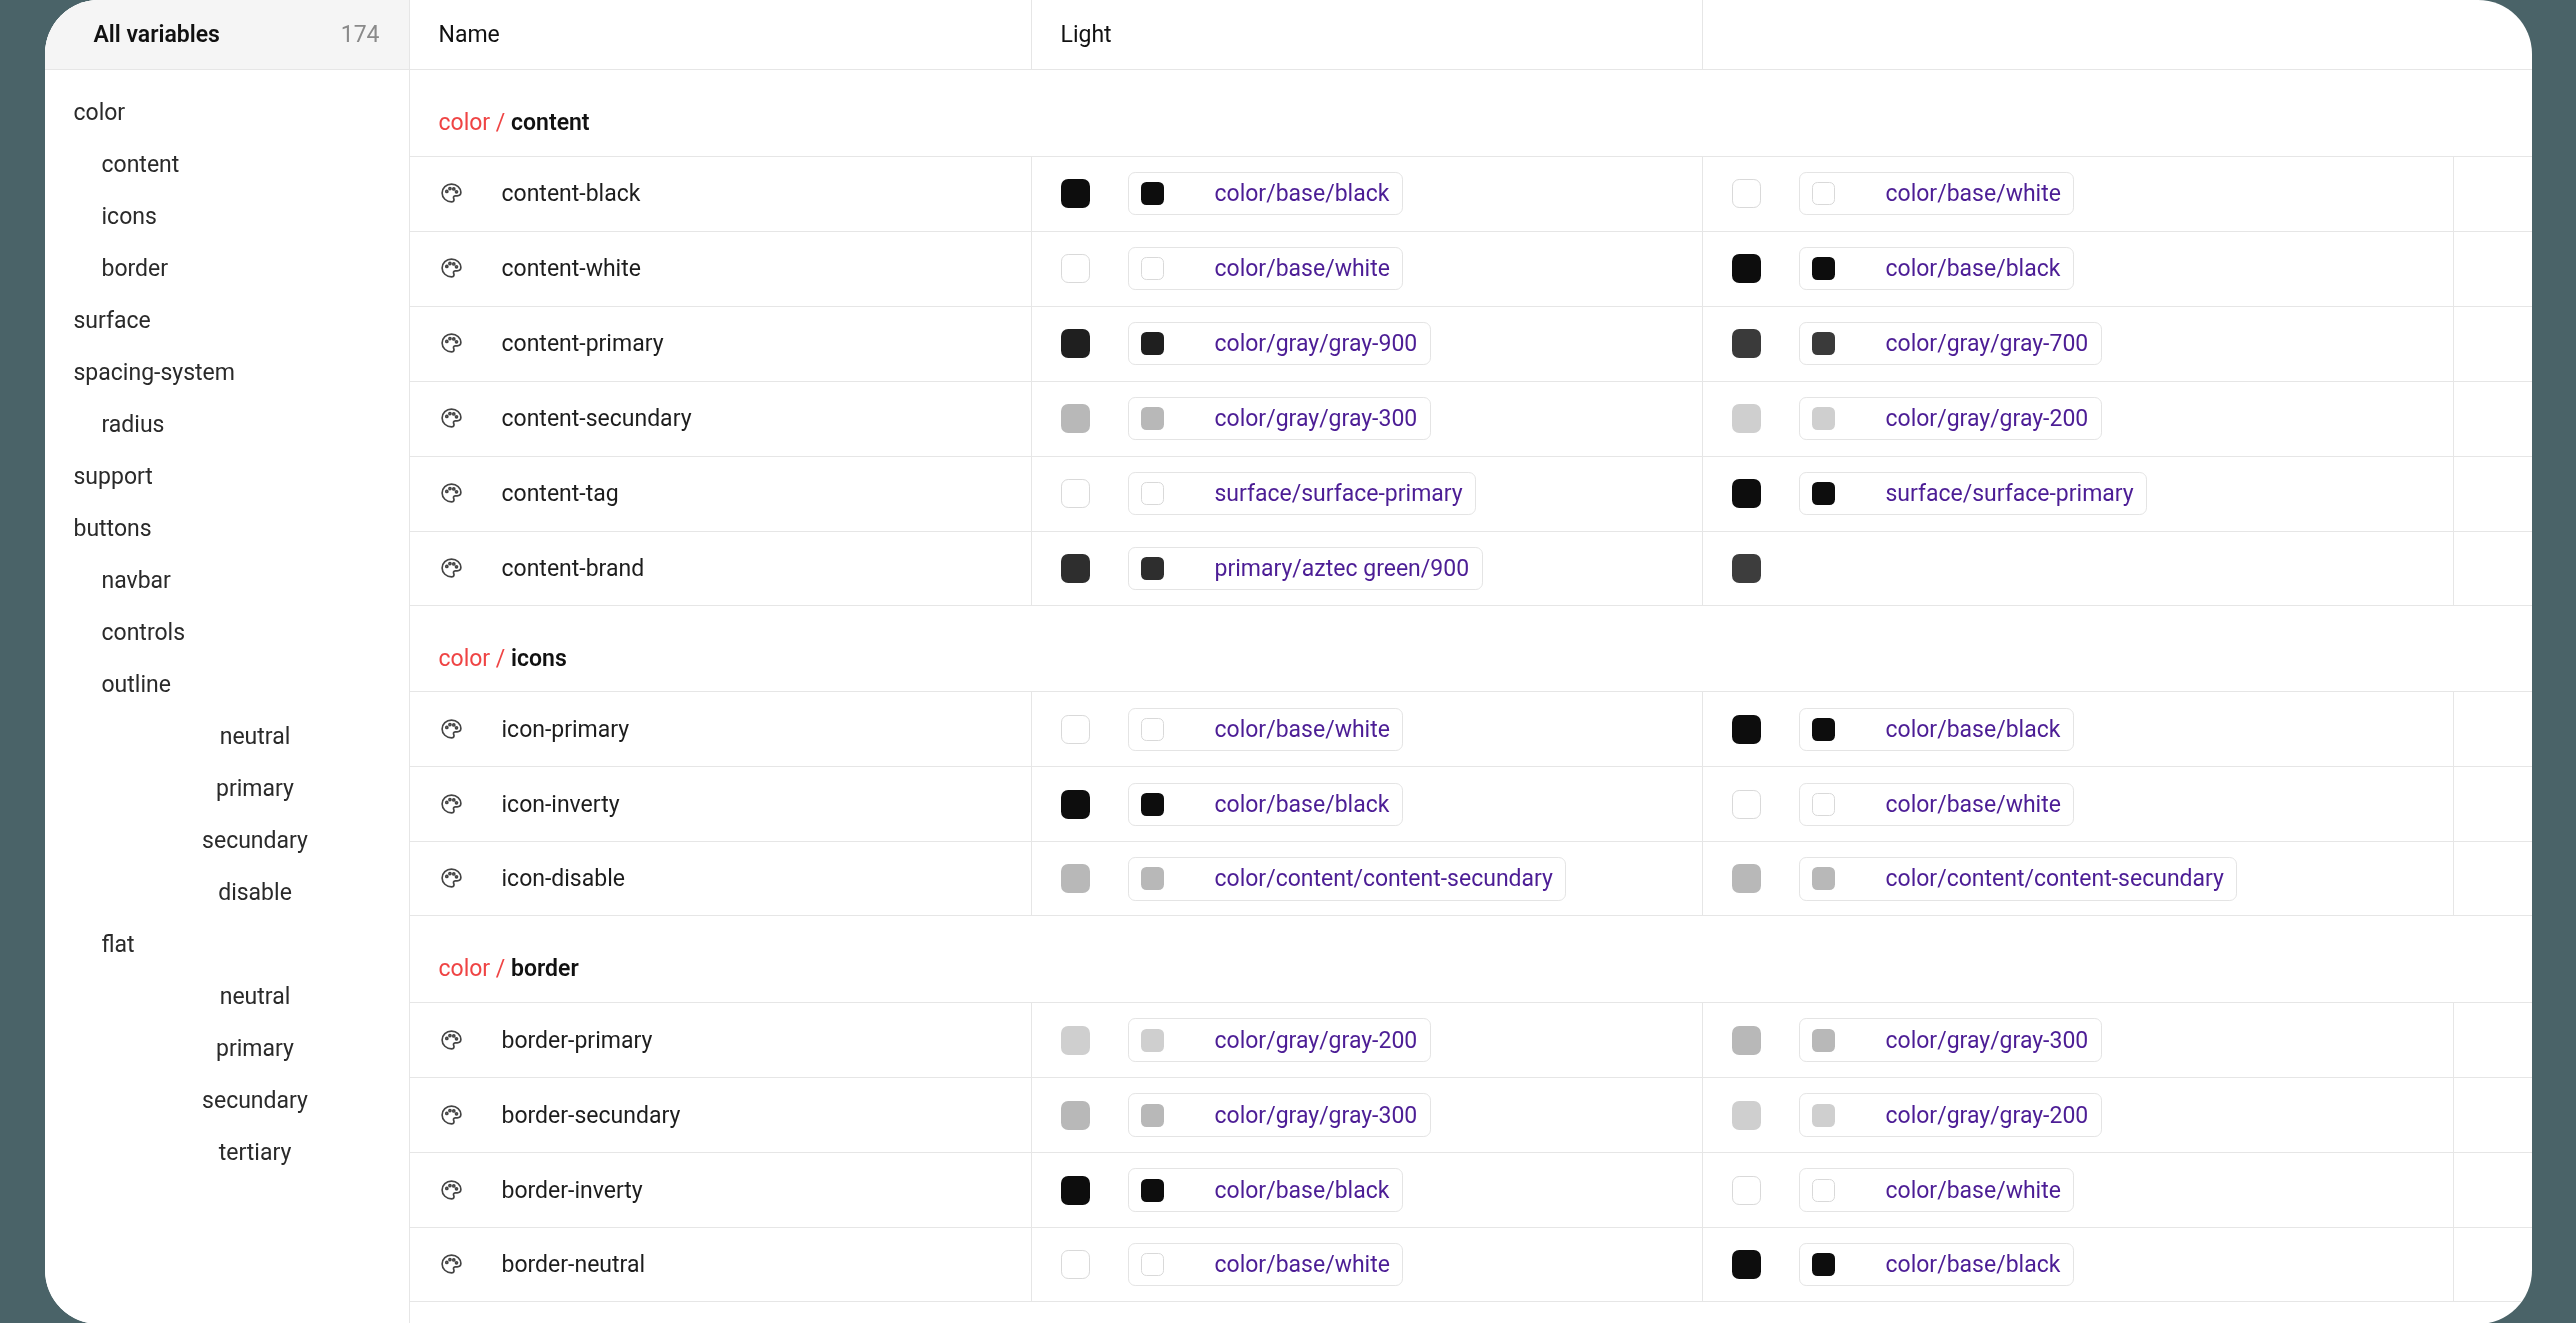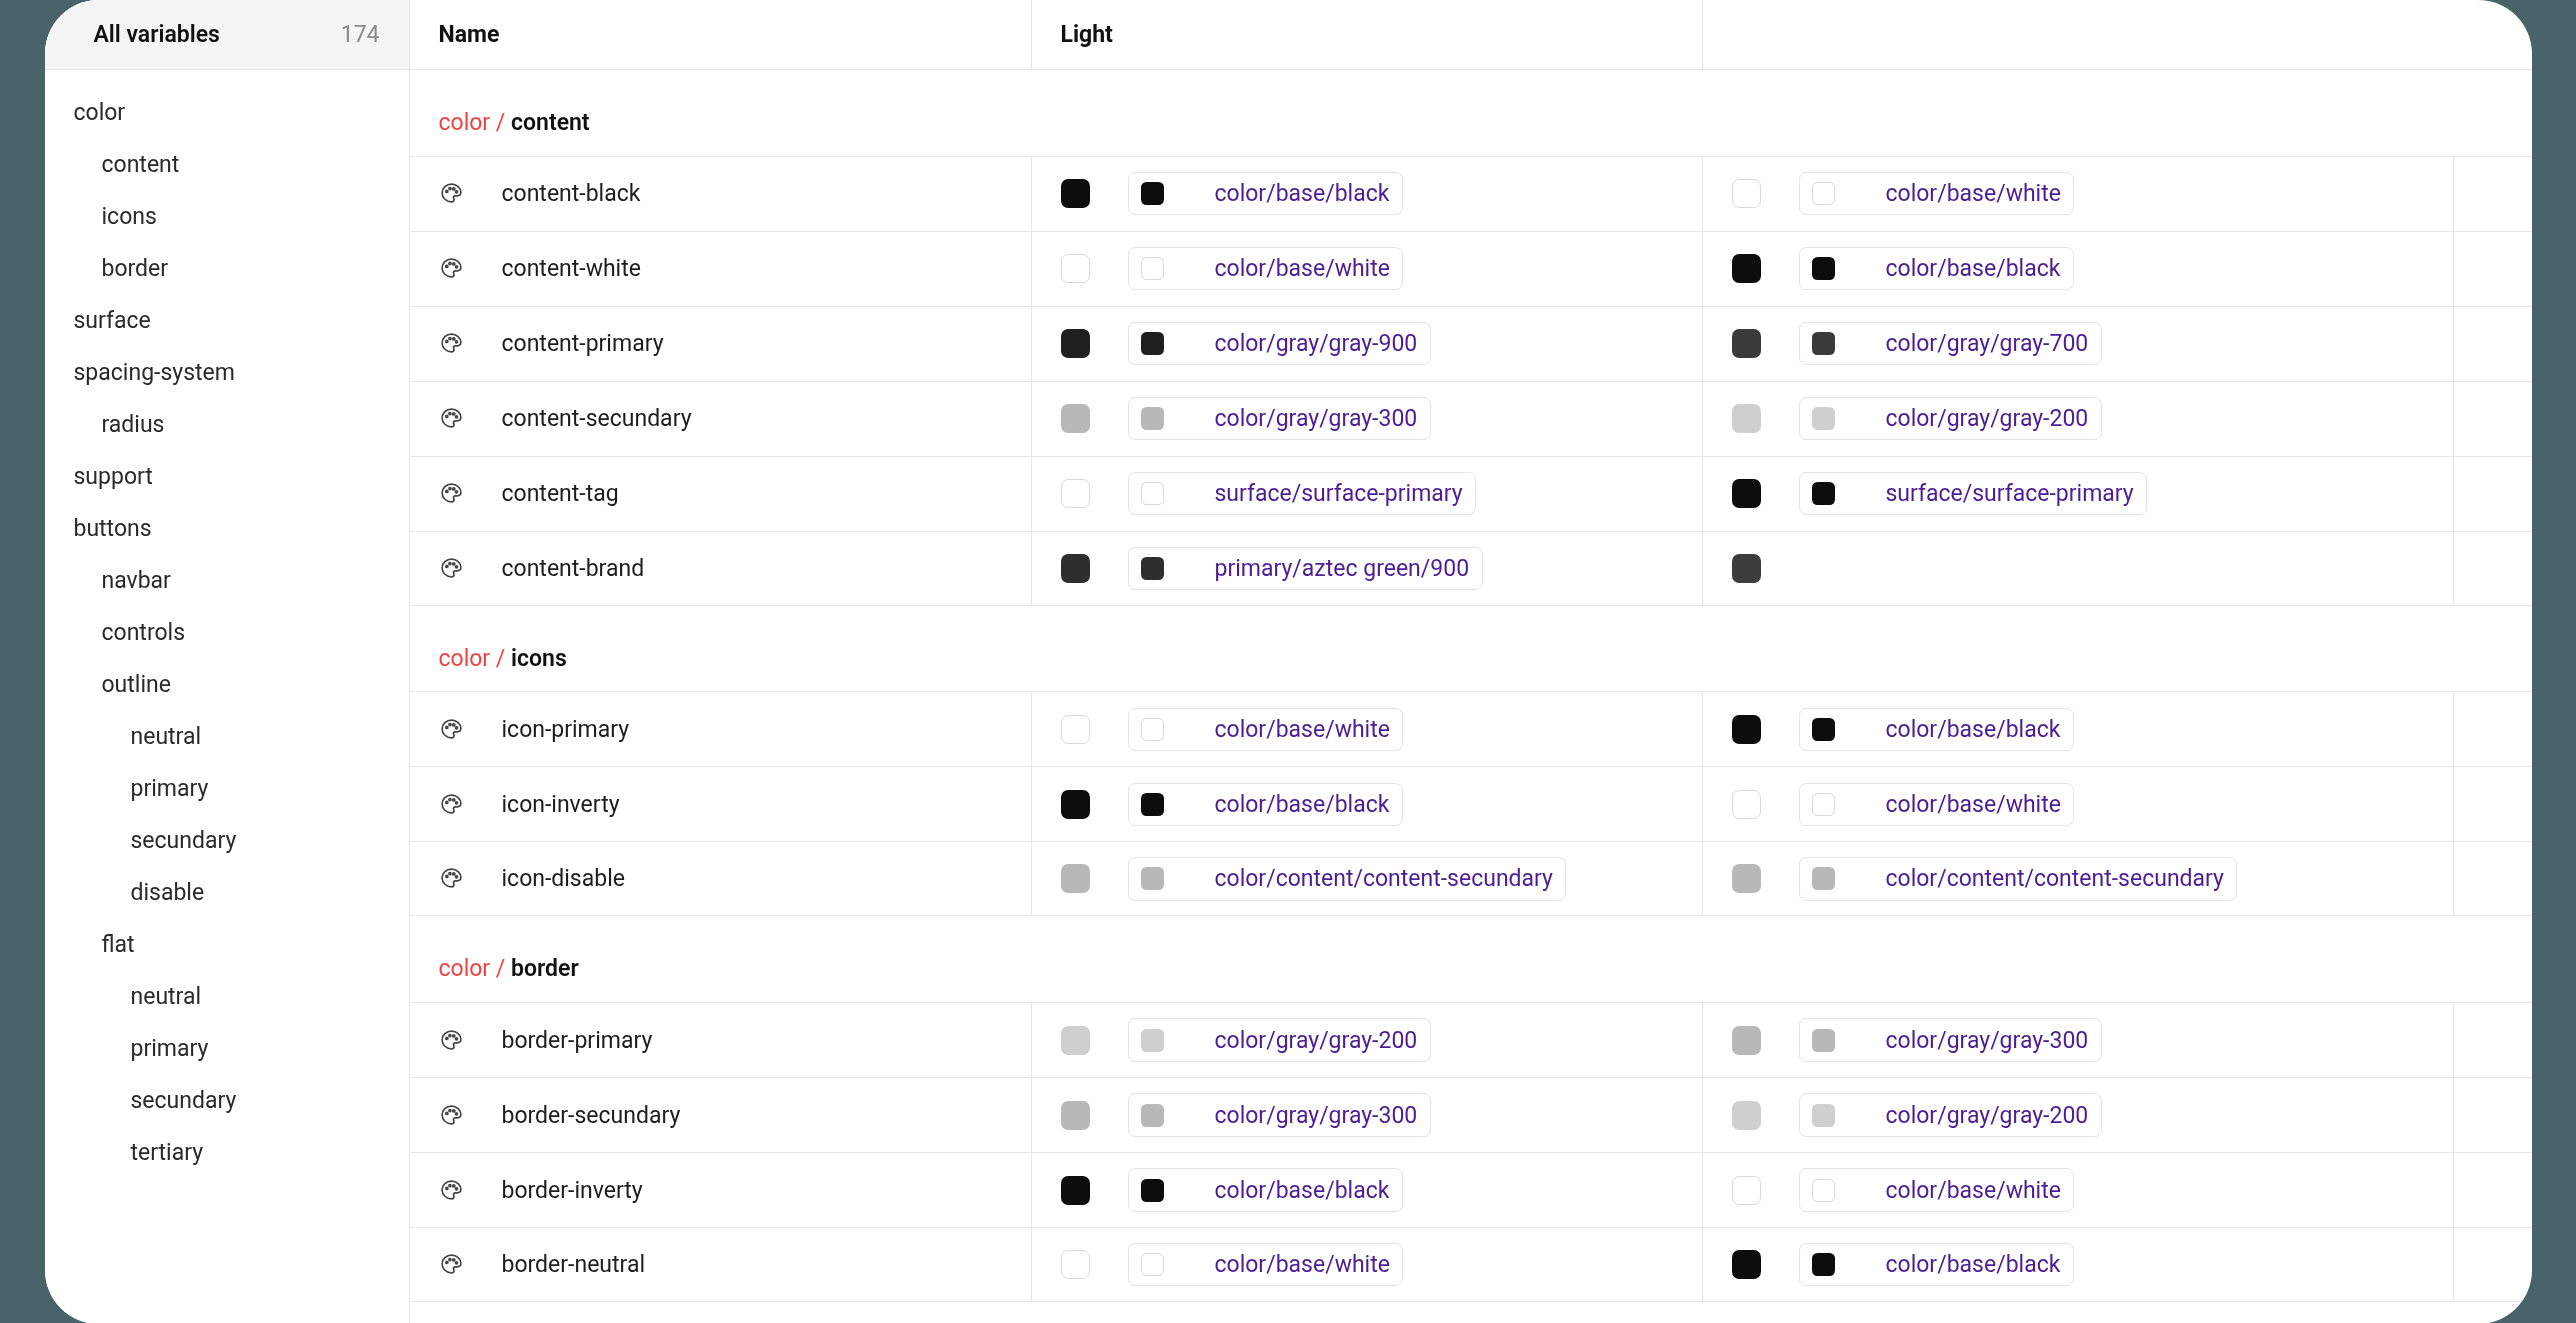--- a/index.html
+++ b/index.html
@@ -43,38 +43,38 @@
     padding: 16px 0 0 0;
     overflow: hidden;
   }
   .side-item {
     padding: 12.5px 29px;
     color: #2a2a2a;
     cursor: pointer;
     white-space: nowrap;
   }
   .side-item.l1 { padding-left: 57px; }
-  .side-item.l2 { padding-left: 86px; }
+  .side-item.l2 { padding-left: 86px; text-align: center; }
 
   .main {
     flex: 1;
     display: flex;
     flex-direction: column;
   }
   .column-headers {
     display: grid;
     grid-template-columns: 622px 671px 751px 1fr;
     height: 70px;
     border-bottom: 0.9px solid #e6e6e6;
   }
   .column-headers > div {
     display: flex;
     align-items: center;
     padding-left: 29px;
-    font-weight: 700;
+    font-weight: 400;
     color: #111;
     border-right: 0.9px solid #e6e6e6;
   }
   .column-headers > div:last-child { border-right: none; }
 
   .group-title {
     padding: 39px 29px 19.7px 29px;
     color: #111;
   }
   .group-title .prefix { color: #ef4444; }

